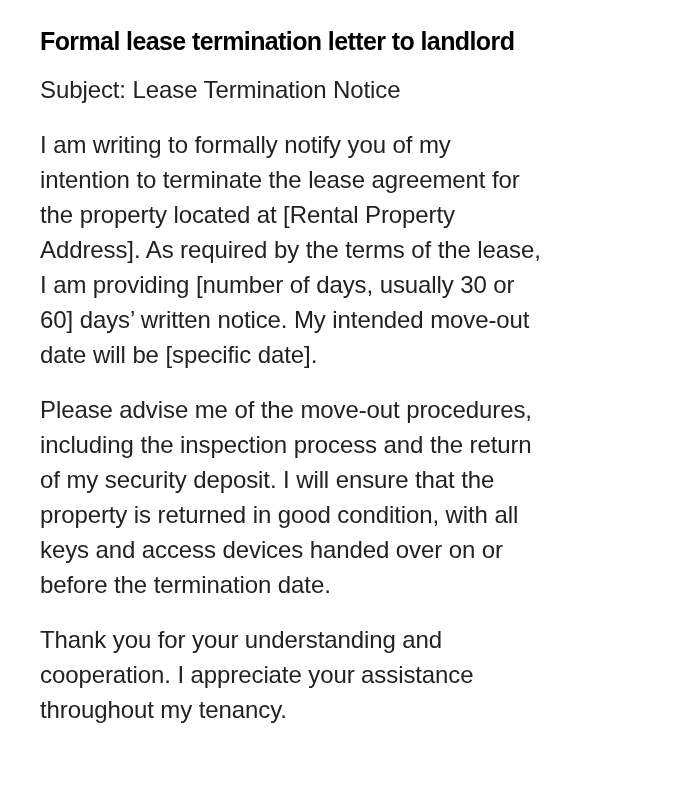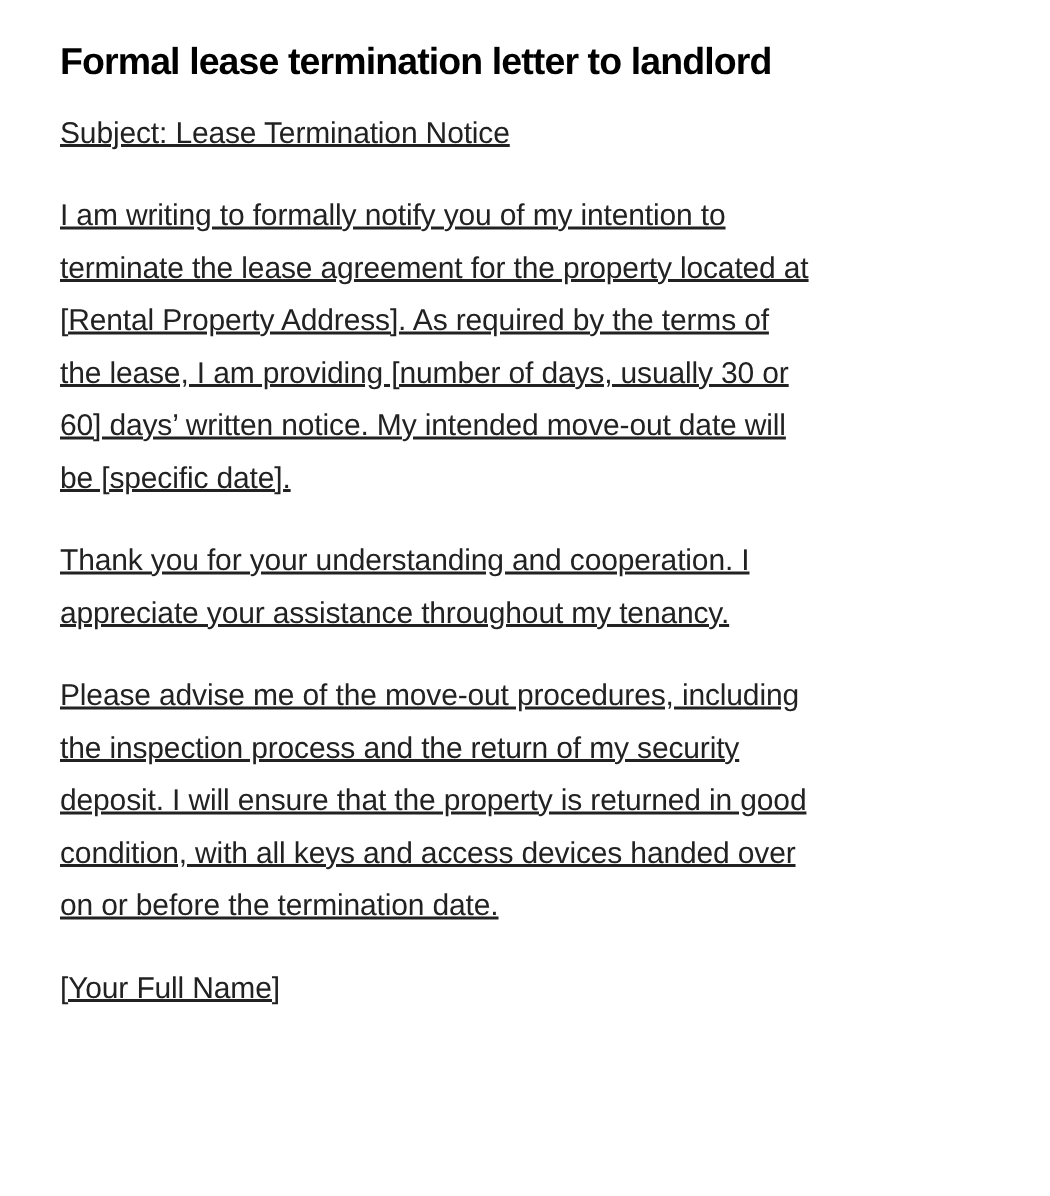--- a/index.html
+++ b/index.html
@@ -22,32 +22,30 @@
     .title {
       font-family: "Liberation Sans", sans-serif;
       font-weight: bold;
       font-size: 25px;
       letter-spacing: -0.6px;
       color: #000000;
       margin: 0 0 14px 0;
       line-height: 34px;
     }
     .para {
-      font-size: 20px;
+      font-size: 24px;
       line-height: 35px;
       margin: 0 0 20px 0;
       letter-spacing: -0.1px;
       color: #222222;
-      text-decoration: underline;
     }
     .para.subject { margin-bottom: 20px; }
   </style>
 </head>
 <body>
 
 <div class="page">
   <h1 class="title">Formal lease termination letter to landlord</h1>
   <p class="para subject">Subject: Lease Termination Notice</p>
   <p class="para">I am writing to formally notify you of my intention to terminate the lease agreement for the property located at [Rental Property Address]. As required by the terms of the lease, I am providing [number of days, usually 30 or 60] days’ written notice. My intended move-out date will be [specific date].</p>
+  <p class="para">Please advise me of the move-out procedures, including the inspection process and the return of my security deposit. I will ensure that the property is returned in good condition, with all keys and access devices handed over on or before the termination date.</p>
   <p class="para">Thank you for your understanding and cooperation. I appreciate your assistance throughout my tenancy.</p>
-  <p class="para">Please advise me of the move-out procedures, including the inspection process and the return of my security deposit. I will ensure that the property is returned in good condition, with all keys and access devices handed over on or before the termination date.</p>
-  <p class="para">[Your Full Name]</p>
 </div>
 
 </body></html>

